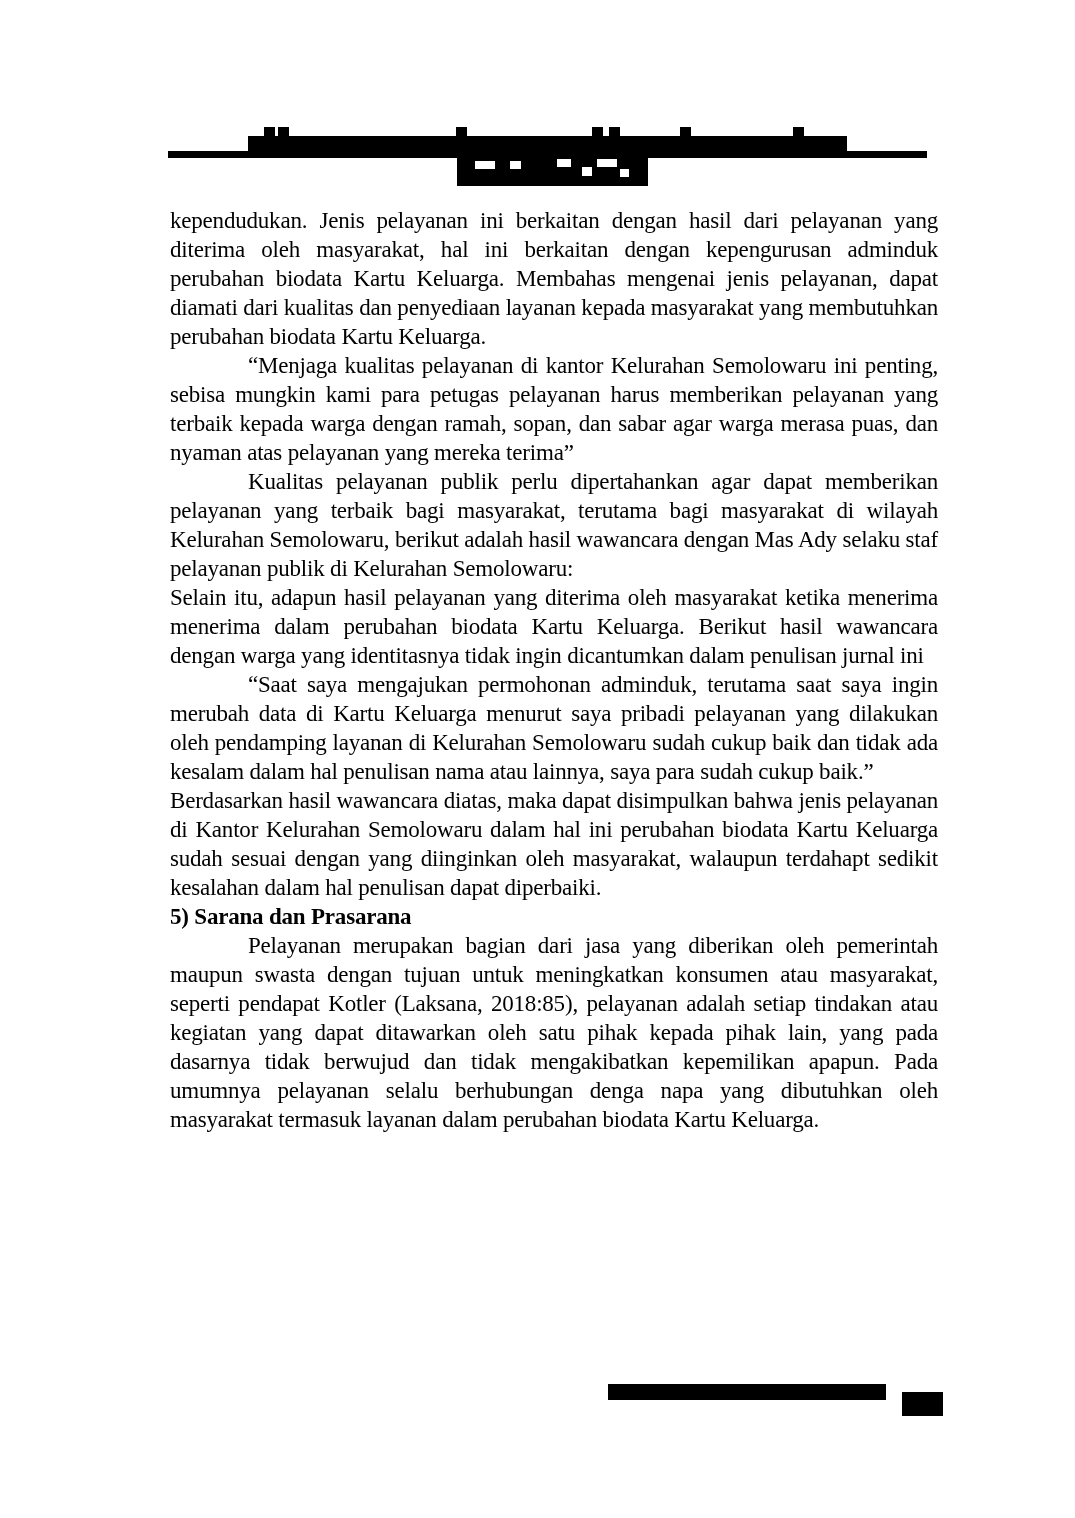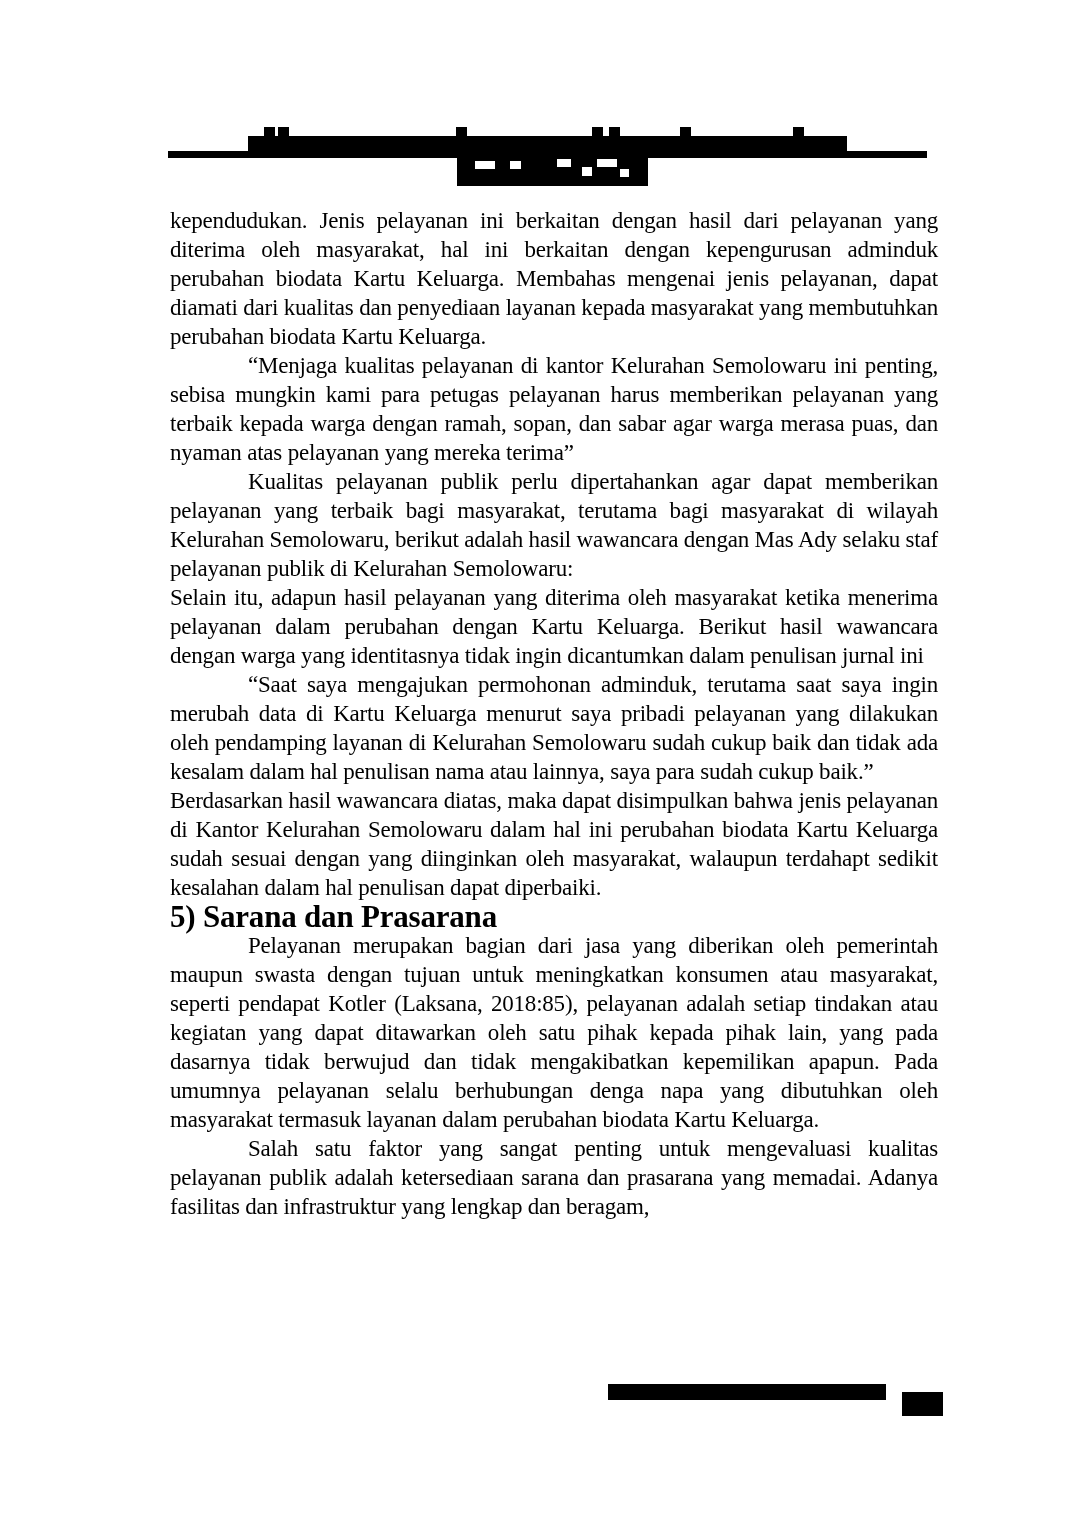--- a/index.html
+++ b/index.html
@@ -64,21 +64,21 @@
     text-align: justify;
     font-size: 23px;
     line-height: 29px;
     letter-spacing: -0.2px;
   }
   .content p, .content h2 {
     margin: 0;
     padding: 0;
   }
   .content h2 {
-    font-size: 31px;
+    font-size: 23px;
     font-weight: bold;
     text-align: left;
   }
   .indent { text-indent: 78px; }
 
   
   .ftr-bar {
     position: absolute;
     left: 608px; top: 1384px;
     width: 278px; height: 16px;
@@ -114,26 +114,25 @@
       <span class="gap g4"></span>
       <span class="gap g5"></span>
       <span class="gap g6"></span>
     </div>
   </div>
 
   <main class="content">
     <p class="para">kependudukan. Jenis pelayanan ini berkaitan dengan hasil dari pelayanan yang diterima oleh masyarakat, hal ini berkaitan dengan kepengurusan adminduk perubahan biodata Kartu Keluarga. Membahas mengenai jenis pelayanan, dapat diamati dari kualitas dan penyediaan layanan kepada masyarakat yang membutuhkan perubahan biodata Kartu Keluarga.</p>
     <p class="para indent">“Menjaga kualitas pelayanan di kantor Kelurahan Semolowaru ini penting, sebisa mungkin kami para petugas pelayanan harus memberikan pelayanan yang terbaik kepada warga dengan ramah, sopan, dan sabar agar warga merasa puas, dan nyaman atas pelayanan yang mereka terima”</p>
     <p class="para indent">Kualitas pelayanan publik perlu dipertahankan agar dapat memberikan pelayanan yang terbaik bagi masyarakat, terutama bagi masyarakat di wilayah Kelurahan Semolowaru, berikut adalah hasil wawancara dengan Mas Ady selaku staf pelayanan publik di Kelurahan Semolowaru:</p>
-    <p class="para">Selain itu, adapun hasil pelayanan yang diterima oleh masyarakat ketika menerima pelayanan dalam perubahan dengan Kartu Keluarga. Berikut hasil wawancara dengan warga yang identitasnya tidak ingin dicantumkan dalam penulisan jurnal ini</p>
+    <p class="para">Selain itu, adapun hasil pelayanan yang diterima oleh masyarakat ketika menerima menerima dalam perubahan biodata Kartu Keluarga. Berikut hasil wawancara dengan warga yang identitasnya tidak ingin dicantumkan dalam penulisan jurnal ini</p>
     <p class="para indent">“Saat saya mengajukan permohonan adminduk, terutama saat saya ingin merubah data di Kartu Keluarga menurut saya pribadi pelayanan yang dilakukan oleh pendamping layanan di Kelurahan Semolowaru sudah cukup baik dan tidak ada kesalam dalam hal penulisan nama atau lainnya, saya para sudah cukup baik.”</p>
     <p class="para">Berdasarkan hasil wawancara diatas, maka dapat disimpulkan bahwa jenis pelayanan di Kantor Kelurahan Semolowaru dalam hal ini perubahan biodata Kartu Keluarga sudah sesuai dengan yang diinginkan oleh masyarakat, walaupun terdahapt sedikit kesalahan dalam hal penulisan dapat diperbaiki.</p>
     <h2 class="heading">5) Sarana dan Prasarana</h2>
     <p class="para indent">Pelayanan merupakan bagian dari jasa yang diberikan oleh pemerintah maupun swasta dengan tujuan untuk meningkatkan konsumen atau masyarakat, seperti pendapat Kotler (Laksana, 2018:85), pelayanan adalah setiap tindakan atau kegiatan yang dapat ditawarkan oleh satu pihak kepada pihak lain, yang pada dasarnya tidak berwujud dan tidak mengakibatkan kepemilikan apapun. Pada umumnya pelayanan selalu berhubungan denga napa yang dibutuhkan oleh masyarakat termasuk layanan dalam perubahan biodata Kartu Keluarga.</p>
-    <p class="para indent">Salah satu faktor yang sangat penting untuk mengevaluasi kualitas pelayanan publik adalah ketersediaan sarana dan prasarana yang memadai. Adanya fasilitas dan infrastruktur yang lengkap dan beragam,</p>
   </main>
 
   <div>
     <div class="ftr-bar"></div>
     <div class="ftr-box"></div>
   </div>
 
 </div>
 
 </body></html>

